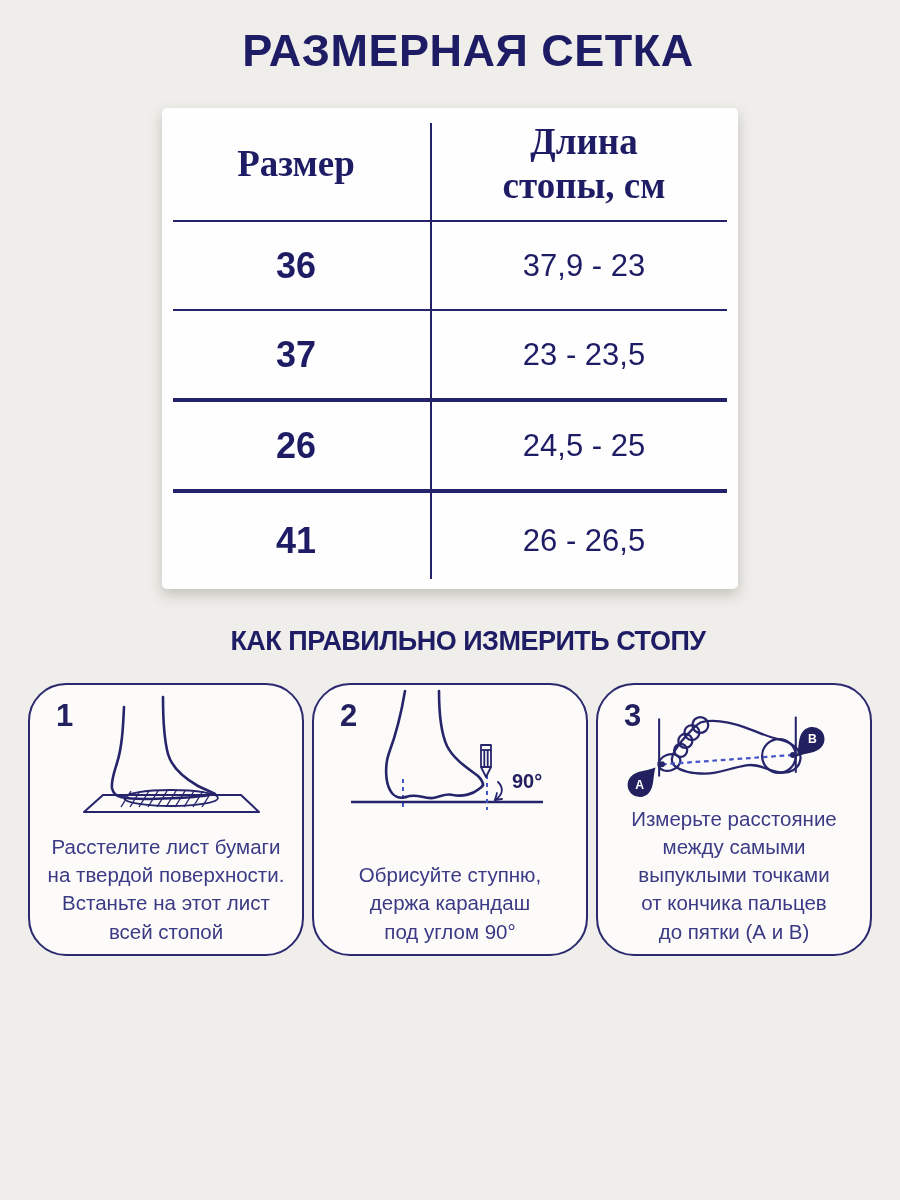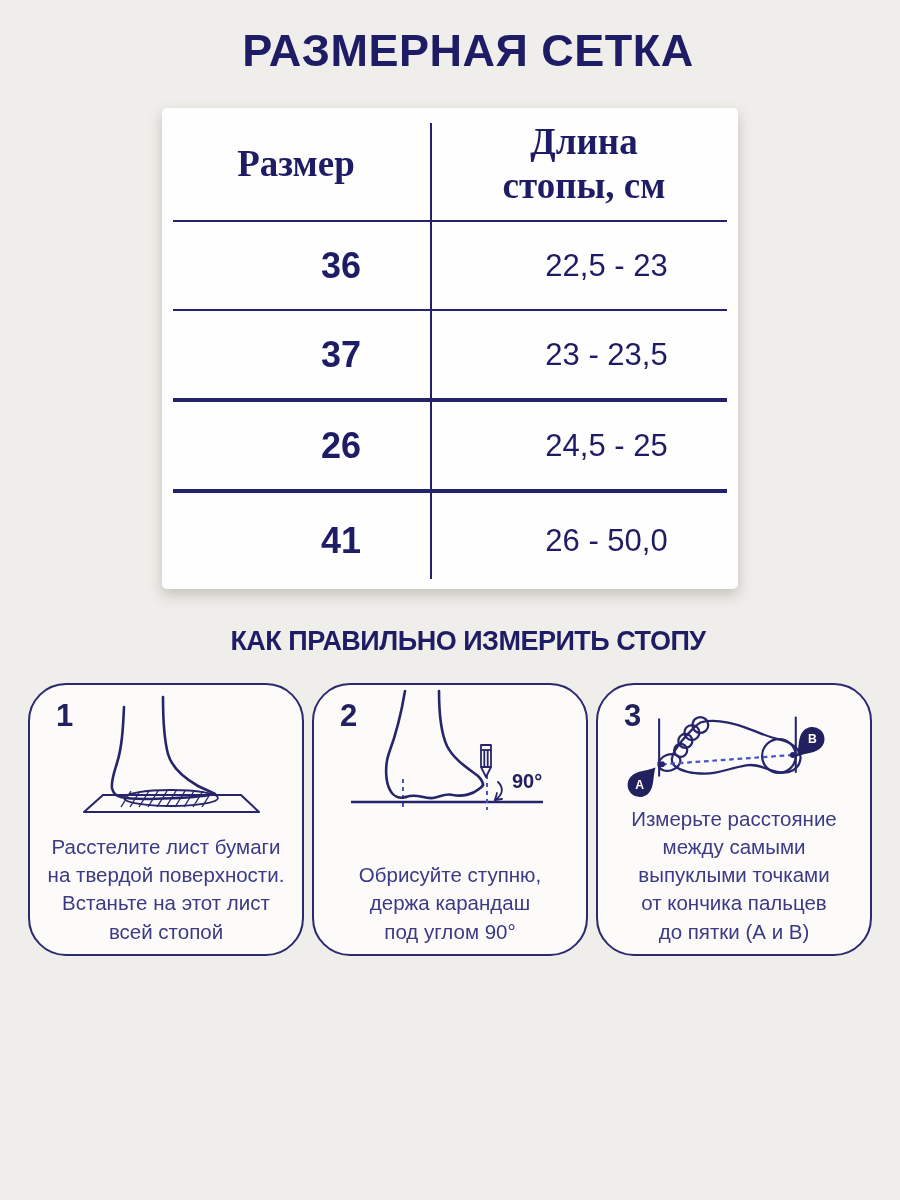--- a/index.html
+++ b/index.html
@@ -16,21 +16,21 @@
 
   
   .table-card{
     width:576px;margin:31px auto 0;background:#fefefe;
     border-radius:5px;box-shadow:0 6px 14px rgba(95,90,82,.30);
     position:relative;
   }
   .vdiv{position:absolute;left:268px;top:15px;bottom:10px;width:2px;background:#24226b;}
   .trow{display:flex;align-items:center;}
   .trow.header{height:112px;font-family:Liberation Serif, serif;}
-  .trow.body-row{height:87px;padding-left:45px;}
+  .trow.body-row{height:87px;}
   .trow.body-row.last{height:96px;}
   .cell1{width:268px;display:flex;justify-content:center;align-items:center;}
   .cell2{flex:1;display:flex;justify-content:center;align-items:center;}
   .hsep{height:2px;background:#24226b;margin:0 11px;}
   .th-text{font-size:37px;font-weight:bold;line-height:1.18;text-align:center;white-space:pre-line;}
   .size-val{font-size:36px;font-weight:bold;}
   .len-val{font-size:31px;font-weight:normal;}
 
   
   .steps{width:844px;margin:26px auto 0;display:flex;gap:8px;}
@@ -72,21 +72,21 @@
 стопы, см</span>
         </div>
     </div>
     <div class="hsep"></div>
 
     <div class="trow body-row">
       <div class="cell1">
           <span class="size-val">36</span>
         </div>
       <div class="cell2">
-          <span class="len-val">22,5 - 23</span>
+          <span class="len-val">37,9 - 23</span>
         </div>
     </div>
     <div class="hsep"></div>
 
     <div class="trow body-row">
       <div class="cell1">
           <span class="size-val">37</span>
         </div>
       <div class="cell2">
           <span class="len-val">23 - 23,5</span>
@@ -106,21 +106,21 @@
     </div>
     <div class="hsep"></div>
 
     <div class="hsep"></div>
 
     <div class="trow body-row last">
       <div class="cell1">
           <span class="size-val">41</span>
         </div>
       <div class="cell2">
-          <span class="len-val">26 - 50,0</span>
+          <span class="len-val">26 - 26,5</span>
         </div>
     </div>
   </section>
 
   <h2>КАК ПРАВИЛЬНО ИЗМЕРИТЬ СТОПУ</h2>
 
   <section class="steps">
 
     <article class="step-card">
       <div class="step-number">1</div>

